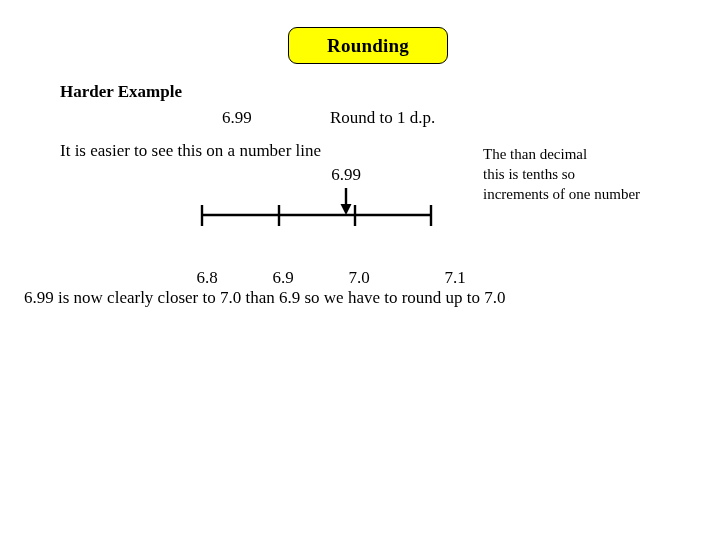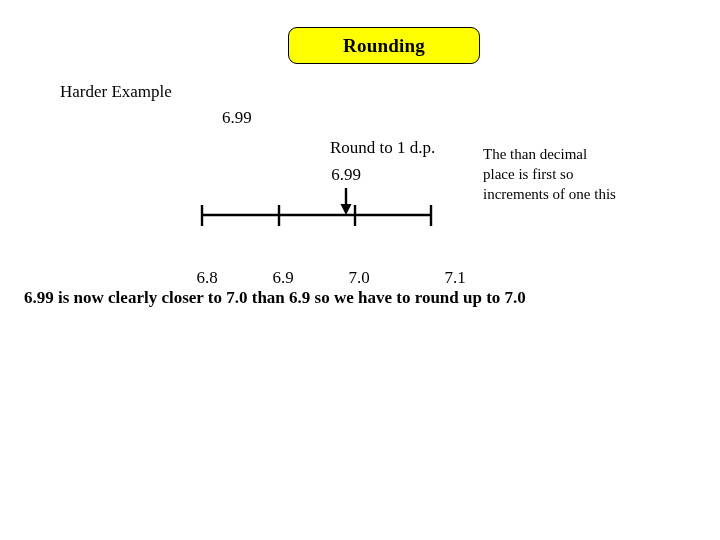--- a/index.html
+++ b/index.html
@@ -18,21 +18,21 @@
     height: 540px;
     background: #ffffff;
     overflow: hidden;
   }
 
   
   #title-box {
     position: absolute;
     left: 288px;
     top: 27px;
-    width: 192px;
+    width: 160px;
     height: 37px;
     background: #ffff00;
     border: 1px solid #000000;
     border-radius: 9px;
     box-sizing: border-box;
     display: flex;
     align-items: center;
     justify-content: center;
   }
   #title-text {
@@ -44,23 +44,23 @@
   }
 
   
   .txt {
     position: absolute;
     white-space: nowrap;
     font-size: 17px;
     line-height: 1.15;
   }
 
-  #lbl-harder-example { left: 60px;  top: 82px;  }
+  #lbl-harder-example { left: 60px;  top: 82px; font-weight: bold;  }
   #lbl-value-699      { left: 222px; top: 108px; }
-  #lbl-round-1dp      { left: 330px; top: 108px; margin-top: 30px; }
+  #lbl-round-1dp      { left: 330px; top: 108px; }
   #lbl-number-line    { left: 60px;  top: 141px; }
 
   
   #right-note {
     position: absolute;
     left: 483px;
     top: 145px;
     width: 235px;
     font-size: 15px;
     line-height: 1.33;
@@ -95,43 +95,43 @@
     margin-top: 36px;
   }
 
   
   #conclusion {
     position: absolute;
     left: 24px;
     top: 288px;
     font-size: 17px;
     white-space: nowrap;
-    font-weight: bold;
   }
 </style>
 </head>
 <body>
 
 <div id="slide">
 
   <div id="title-box">
     <span id="title-text">Rounding</span>
   </div>
 
   <div class="txt" id="lbl-harder-example">Harder Example</div>
 
   <div class="txt" id="lbl-value-699">6.99</div>
 
   <div class="txt" id="lbl-round-1dp">Round to 1 d.p.</div>
 
+  <div class="txt" id="lbl-number-line">It is easier to see this on a number line</div>
 
   <div id="right-note">
     <span class="note-line">The than decimal</span>
-    <span class="note-line">place is first so</span>
-    <span class="note-line">increments of one this</span>
+    <span class="note-line">this is tenths so</span>
+    <span class="note-line">increments of one number</span>
   </div>
 
   <svg id="number-line" viewBox="0 0 720 270" width="720" height="270">
 
     <line id="nl-axis" x1="202" y1="215" x2="431" y2="215" stroke="#000000" stroke-width="2.4"></line>
 
     <line class="nl-tick" x1="202" y1="205" x2="202" y2="226" stroke="#000000" stroke-width="2.4"></line>
     <line class="nl-tick" x1="279" y1="205" x2="279" y2="226" stroke="#000000" stroke-width="2.4"></line>
     <line class="nl-tick" x1="355" y1="205" x2="355" y2="226" stroke="#000000" stroke-width="2.4"></line>
     <line class="nl-tick" x1="431" y1="205" x2="431" y2="226" stroke="#000000" stroke-width="2.4"></line>

